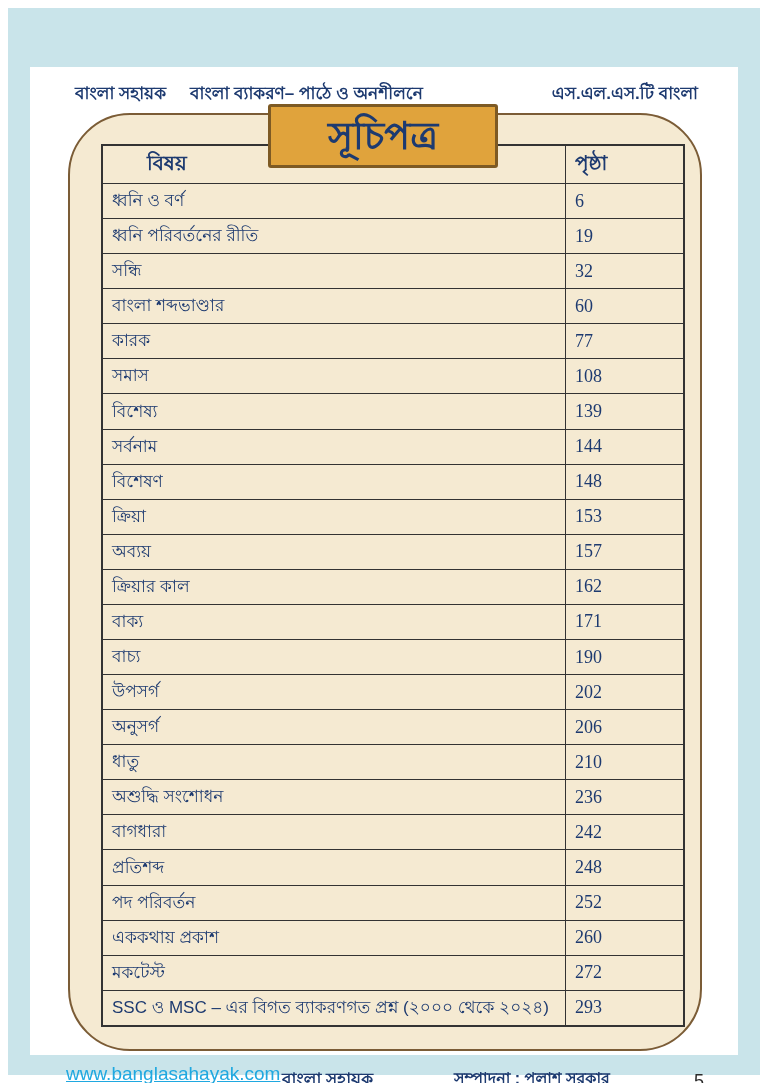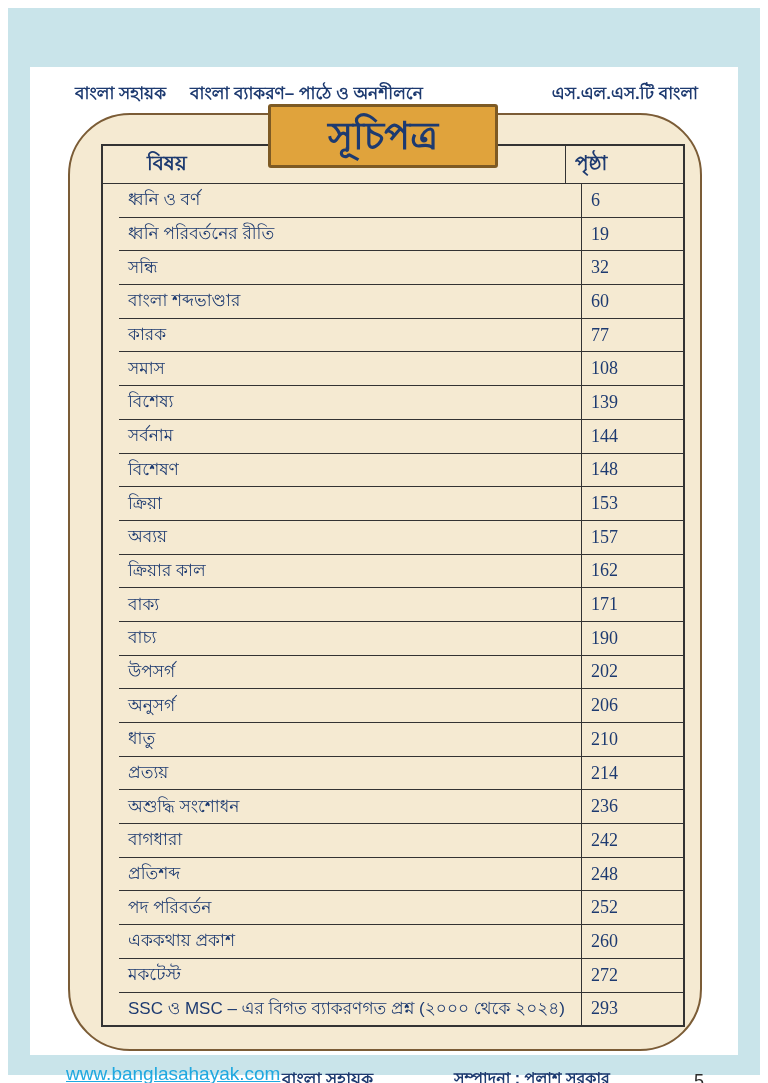--- a/index.html
+++ b/index.html
@@ -34,21 +34,21 @@
   .badge{position:absolute;left:238px;top:37px;width:230px;height:64px;
     background:var(--badge-orange);border:3px solid var(--badge-border);
     border-radius:3px;z-index:5;display:flex;align-items:center;justify-content:center;}
   .badge span{font-size:38px;font-weight:bold;color:var(--text-navy);line-height:1;}
 
   
   .toc-table{position:absolute;left:71px;top:77px;width:584px;height:883px;
     display:flex;flex-direction:column;border:2px solid var(--table-border);z-index:2;}
   .trow{display:flex;align-items:center;}
   .thead{height:38px;flex:0 0 38px;border-bottom:1.6px solid var(--table-border);}
-  .tbody{flex:1;display:flex;flex-direction:column;padding-left:16px;}
+  .tbody{flex:1;display:flex;flex-direction:column;}
   .tbody .trow{flex:1;}
   .tbody .trow + .trow{border-top:1.6px solid var(--table-border);}
   .tcell{height:100%;display:flex;align-items:center;color:var(--text-navy);}
   .tcell.topic{flex:0 0 462px;padding-left:9px;font-size:17px;}
   .tcell.pagecol{flex:1;border-left:1.6px solid var(--table-border);padding-left:9px;
     font-family:"Liberation Serif", serif;font-size:18px;}
   .thead .tcell.topic{padding-left:44px;font-size:20px;font-weight:bold;}
   .thead .tcell.pagecol{font-family:"Liberation Sans", sans-serif;font-size:20px;font-weight:bold;}
 
   
@@ -145,24 +145,20 @@
           </div>
           <div class="trow">
             <div class="tcell topic">অনুসর্গ</div>
             <div class="tcell pagecol">206</div>
           </div>
           <div class="trow">
             <div class="tcell topic">ধাতু</div>
             <div class="tcell pagecol">210</div>
           </div>
           <div class="trow">
-            <div class="tcell topic">প্রত্যয়</div>
-            <div class="tcell pagecol">214</div>
-          </div>
-          <div class="trow">
             <div class="tcell topic">অশুদ্ধি সংশোধন</div>
             <div class="tcell pagecol">236</div>
           </div>
           <div class="trow">
             <div class="tcell topic">বাগধারা</div>
             <div class="tcell pagecol">242</div>
           </div>
           <div class="trow">
             <div class="tcell topic">প্রতিশব্দ</div>
             <div class="tcell pagecol">248</div>

